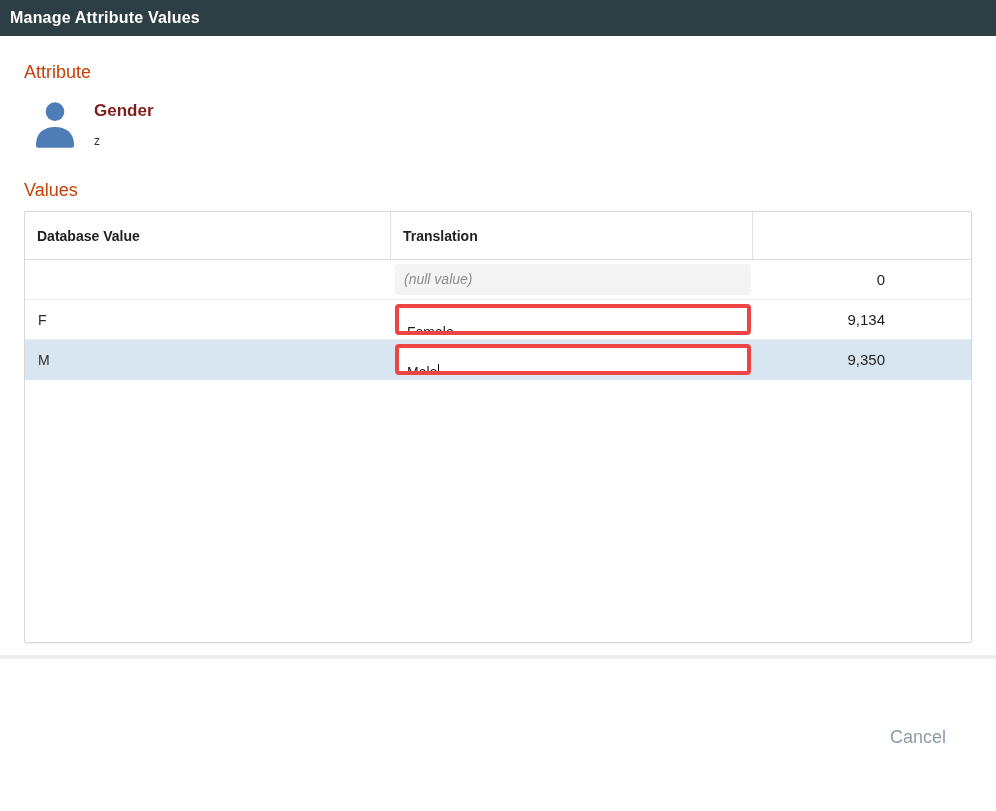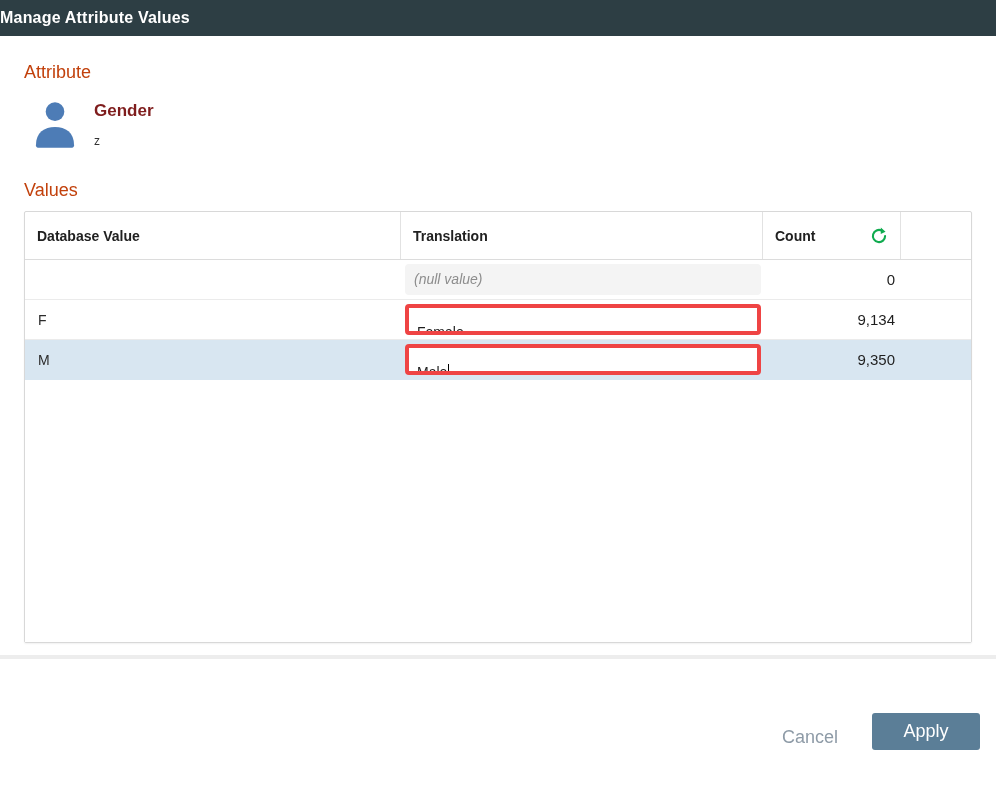--- a/index.html
+++ b/index.html
@@ -4,21 +4,21 @@
 <style>
   * { margin: 0; padding: 0; box-sizing: border-box; }
   html, body { width: 996px; height: 811px; overflow: hidden; background: #fff; }
   body { font-family: "Liberation Sans", "DejaVu Sans", sans-serif; }
 
   .dialog { width: 996px; height: 811px; display: flex; flex-direction: column; background: #fff; }
 
   
   .titlebar {
     height: 36px; flex: 0 0 36px; background: #2d3e44; color: #fff;
-    display: flex; align-items: center; 
+    display: flex; align-items: center; padding-left: 10px;
     font-size: 16px; font-weight: bold; letter-spacing: 0.2px;
   }
 
   
   .content { padding: 0 24px; flex: 0 0 auto; }
 
   .section-label { font-size: 18px; color: #c2410c; }
   .attr-label { margin-top: 26px; }
   .values-label { margin-top: 30px; }
 
@@ -36,21 +36,21 @@
     box-shadow: 0 1px 2px rgba(0,0,0,0.06);
   }
   .thead { display: flex; height: 48px; flex: 0 0 48px; border-bottom: 1px solid #dcdcdc; align-items: stretch; }
   .th {
     display: flex; align-items: center; font-size: 14px; font-weight: bold; color: #212121;
     padding-left: 12px;
   }
   .th.c2, .th.c3, .th.c4 { border-left: 1px solid #e2e2e2; }
 
   .c1 { width: 365px; flex: 0 0 365px; }
-  .c2 { width: 362px; flex: 0 0 362px; margin-left: 10px; }
+  .c2 { width: 362px; flex: 0 0 362px; }
   .c3 { width: 138px; flex: 0 0 138px; }
   .c4 { flex: 1 1 auto; }
 
   .th.c3 { justify-content: space-between; padding-right: 10px; }
   .refresh-btn { width: 22px; height: 22px; display: flex; align-items: center; justify-content: center; cursor: pointer; }
 
   .trow { display: flex; height: 40px; flex: 0 0 40px; border-bottom: 1px solid #ebebeb; align-items: center; background: #fff; }
   .trow.selected { background: #d8e6f1; border-bottom-color: #d8e6f1; }
   .td { font-size: 14px; color: #2b2b2b; }
   .td.c1 { padding-left: 13px; }
@@ -109,29 +109,20 @@
       </div>
     </div>
 
     <div class="section-label values-label">Values</div>
 
     <div class="vtable">
 
       <div class="thead">
         <div class="th c1">Database Value</div>
         <div class="th c2">Translation</div>
-        <div class="th c3">
-          <span>Count</span>
-          <span class="refresh-btn">
-            <svg viewBox="0 0 20 20" width="20" height="20" aria-hidden="true">
-              <path d="M16.1 10 A6.1 6.1 0 1 1 12.6 4.5" fill="none" stroke="#10ab4f" stroke-width="2.1" stroke-linecap="round"></path>
-              <path d="M11.3 1.6 L16.6 5.2 L12.2 8.1 Z" fill="#10ab4f" transform="rotate(8 13 5)"></path>
-            </svg>
-          </span>
-        </div>
         <div class="th c4"></div>
       </div>
 
       <div class="trow">
         <div class="td c1"></div>
         <div class="td c2">
           <div class="null-box">(null value)</div>
         </div>
         <div class="td c3 count">0</div>
         <div class="td c4"></div>
@@ -157,16 +148,15 @@
 
       <div class="tfill"></div>
     </div>
 
   </div>
 
   <div class="footer-divider"></div>
 
   <div class="footer">
     <button class="cancel-btn">Cancel</button>
-    <button class="apply-btn">Apply</button>
   </div>
 
 </div>
 
 </body></html>

